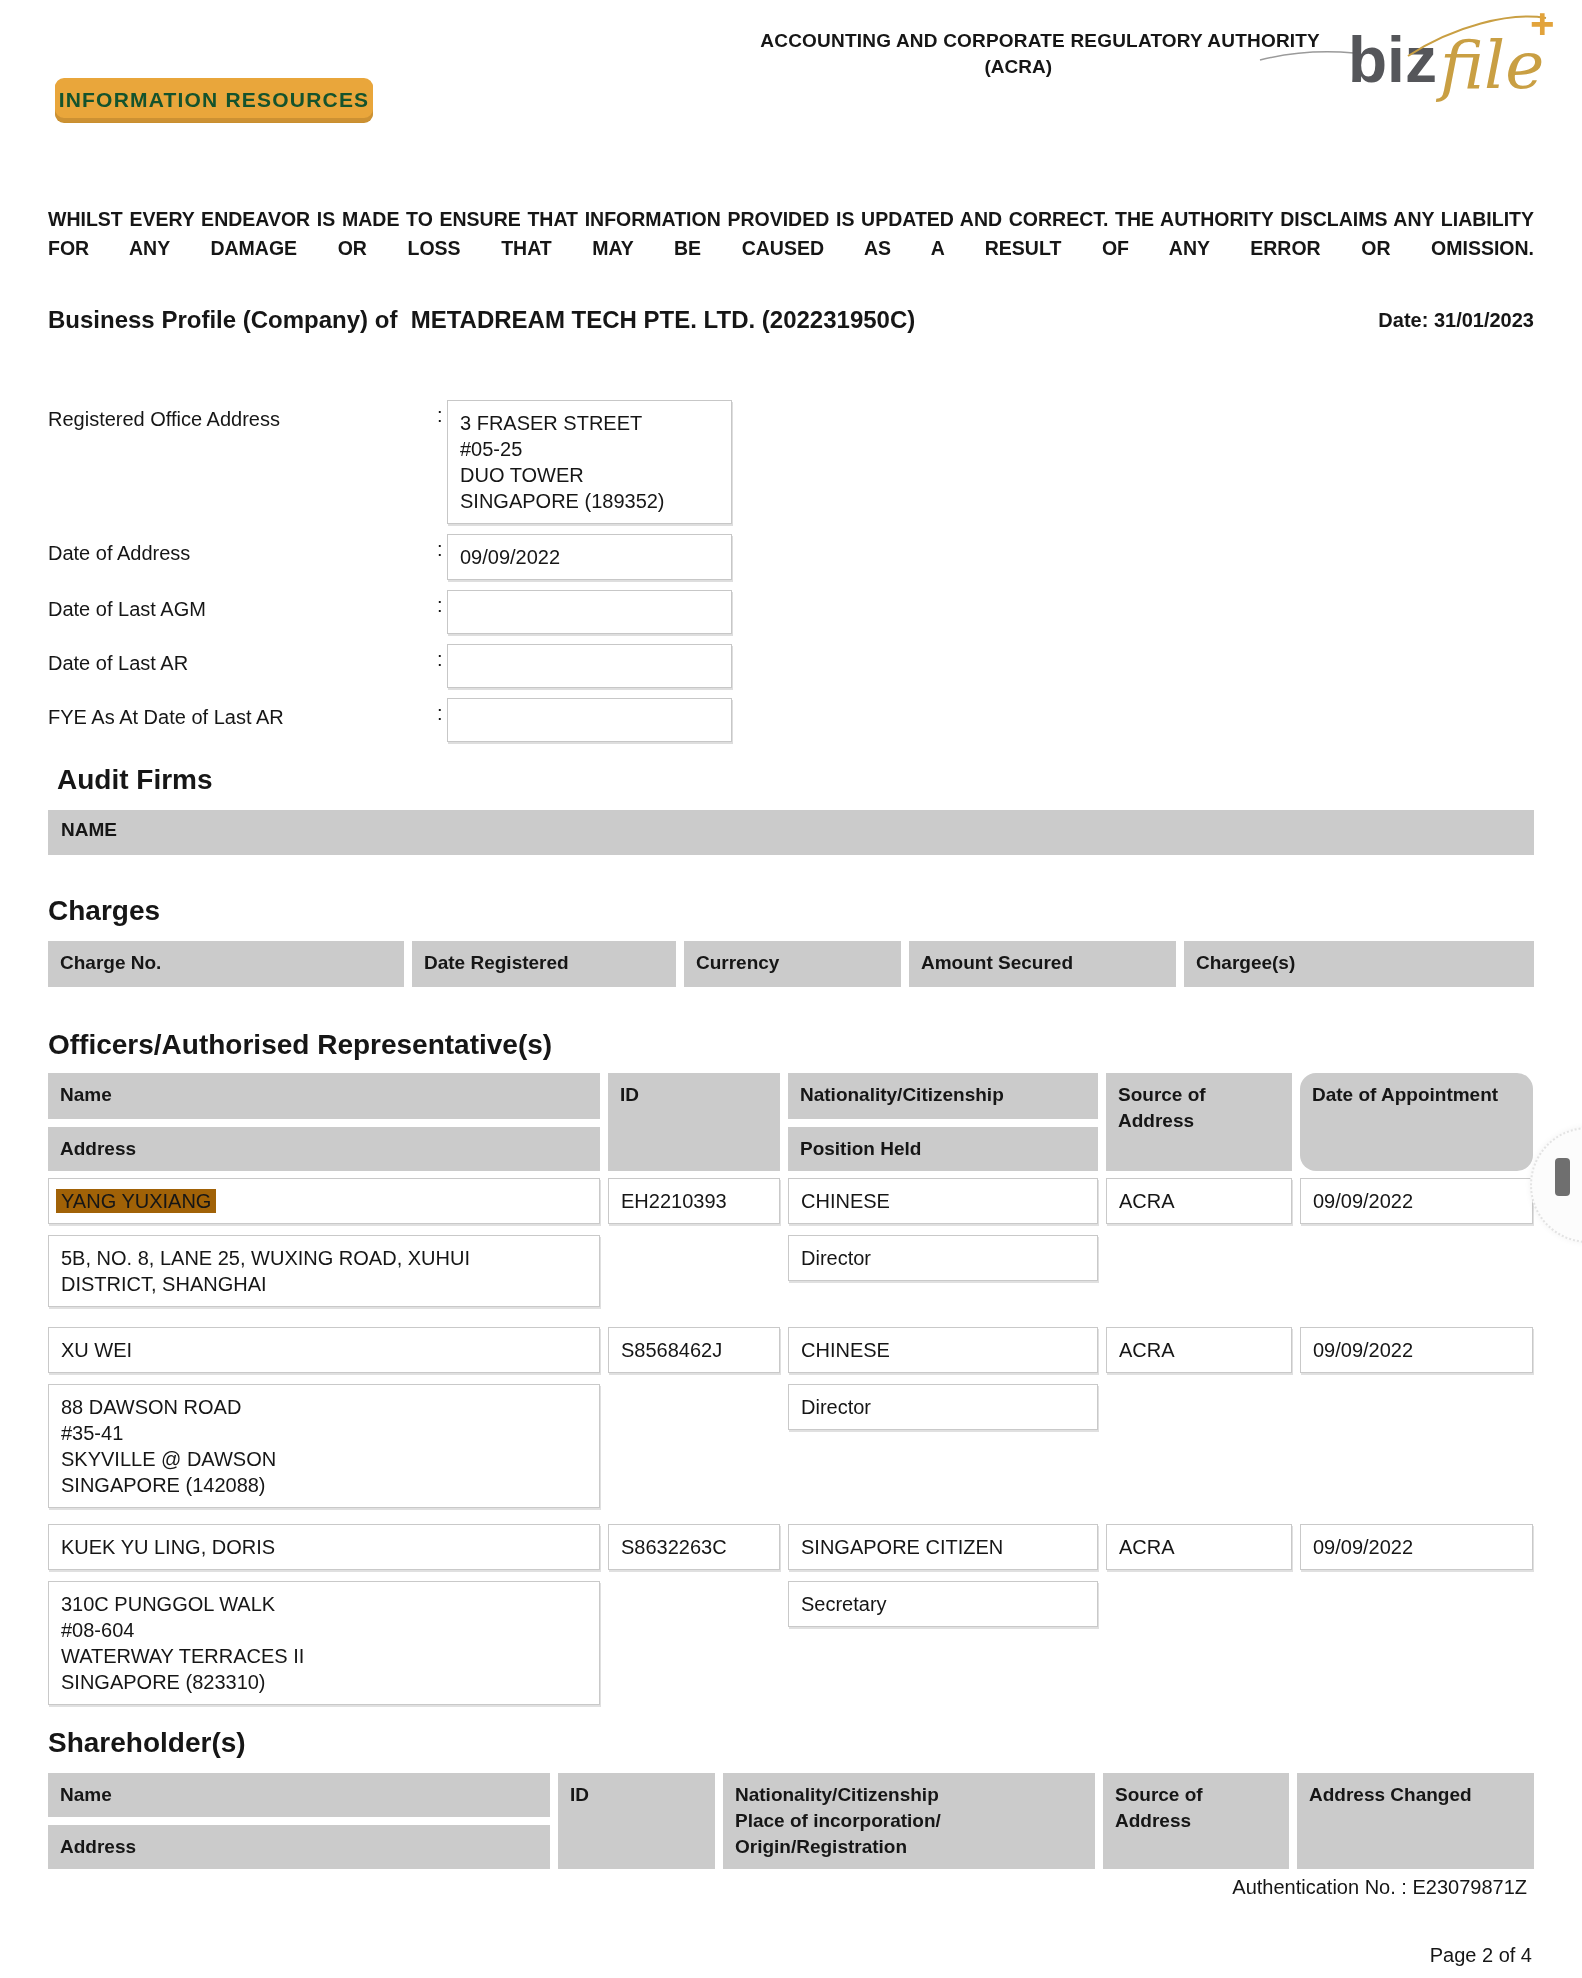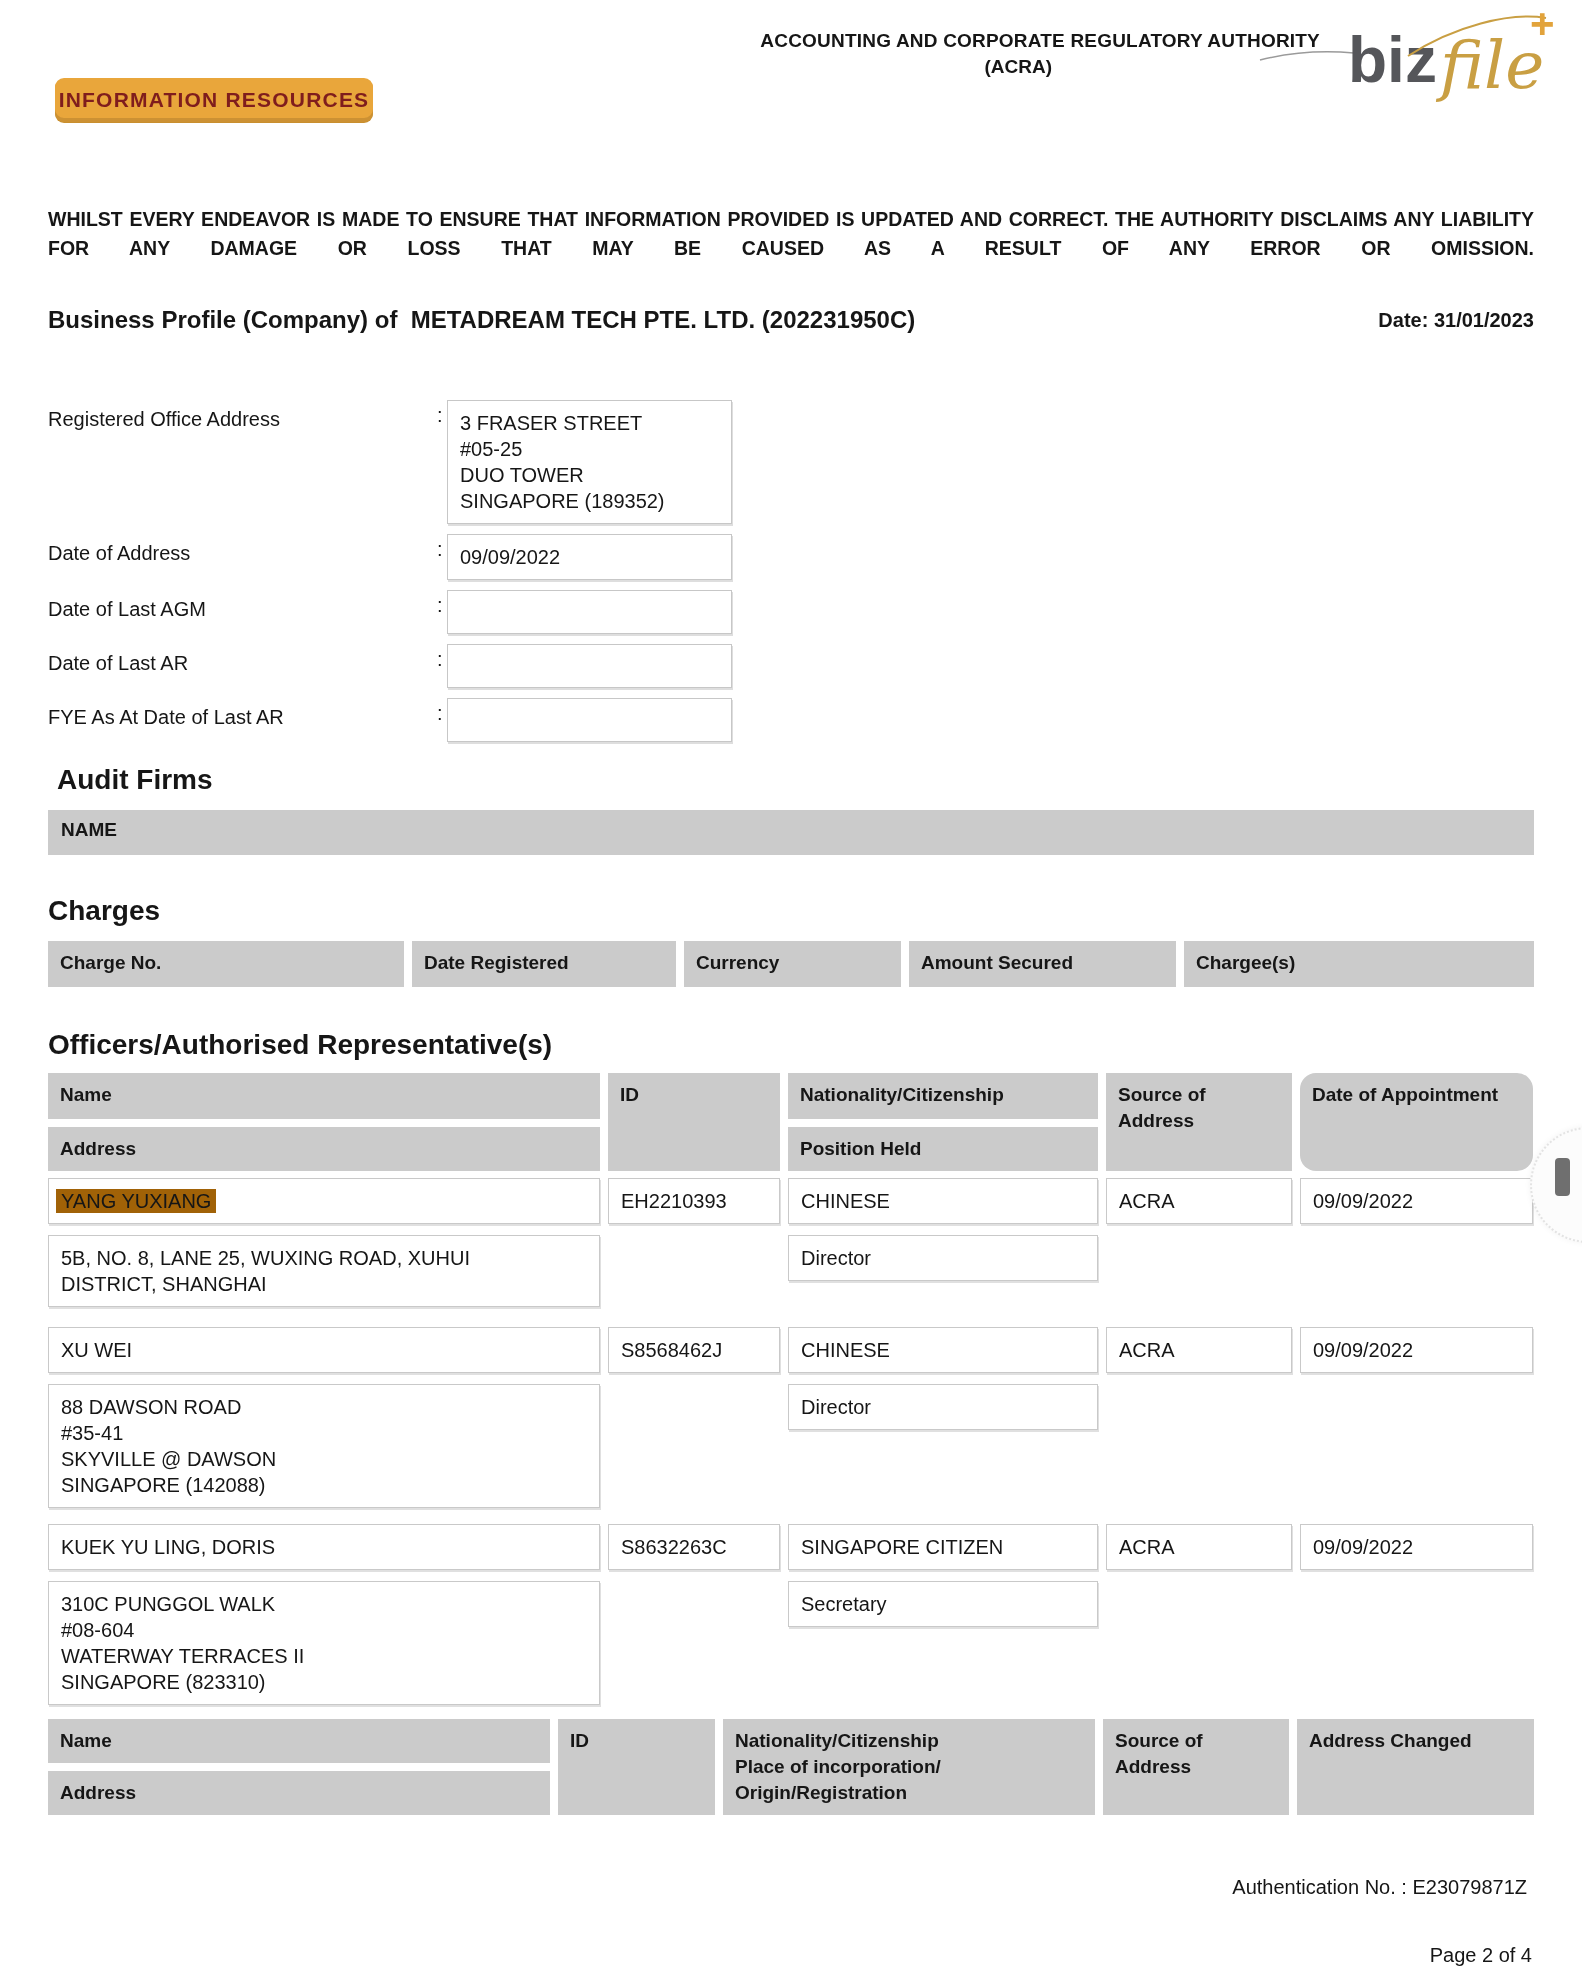--- a/index.html
+++ b/index.html
@@ -5,21 +5,21 @@
   html,body {margin:0; padding:0; background:#ffffff;}
   .page {width:1582px; height:1978px; position:relative; overflow:hidden; background:#ffffff;
          font-family:"Liberation Sans","DejaVu Sans",sans-serif; color:#161616;}
 
   
   .hdr-line1 {position:absolute; top:30px; right:262px; font-weight:bold; font-size:19px; letter-spacing:0.2px;}
   .hdr-line2 {position:absolute; top:56px; right:530px; font-weight:bold; font-size:19px;}
   .logo {position:absolute; top:4px; right:14px; width:310px; height:100px;}
   .badge {position:absolute; top:78px; left:55px; width:318px; height:44px; background:#E9A63B;
           border-radius:9px; display:flex; align-items:center; justify-content:center;
-          color:#7f1d1d; font-weight:bold; font-size:21px; letter-spacing:1.2px;
+          color:#14532d; font-weight:bold; font-size:21px; letter-spacing:1.2px;
           box-shadow: inset 0 -4px 0 rgba(0,0,0,0.12), 0 1px 0 #c98f2e;}
 
   .content {padding:205px 48px 0 48px;}
 
   .disclaimer {font-weight:bold; font-size:19.5px; line-height:1.5; text-align:justify; text-align-last:justify;}
 
   .title-row {display:flex; justify-content:space-between; align-items:flex-start; margin-top:42px;}
   .title {font-size:24px; font-weight:bold; white-space:pre-wrap;}
   .title-date {font-size:20px; font-weight:bold; margin-top:3px;}
 
@@ -203,20 +203,21 @@
       </div>
       <div class="off-grid off-rowB">
         <div class="wbox addr">310C PUNGGOL WALK
 #08-604
 WATERWAY TERRACES II
 SINGAPORE (823310)</div>
         <div class="wbox pos">Secretary</div>
       </div>
     </div>
 
+    <div class="sec-h sh-h">Shareholder(s)</div>
     <div class="sh-grid">
       <div class="gcell shc-name">Name</div>
       <div class="gcell shc-addr">Address</div>
       <div class="gcell shc-id">ID</div>
       <div class="gcell shc-nat">Nationality/Citizenship
 Place of incorporation/
 Origin/Registration</div>
       <div class="gcell shc-src">Source of Address</div>
       <div class="gcell shc-chg">Address Changed</div>
     </div>

